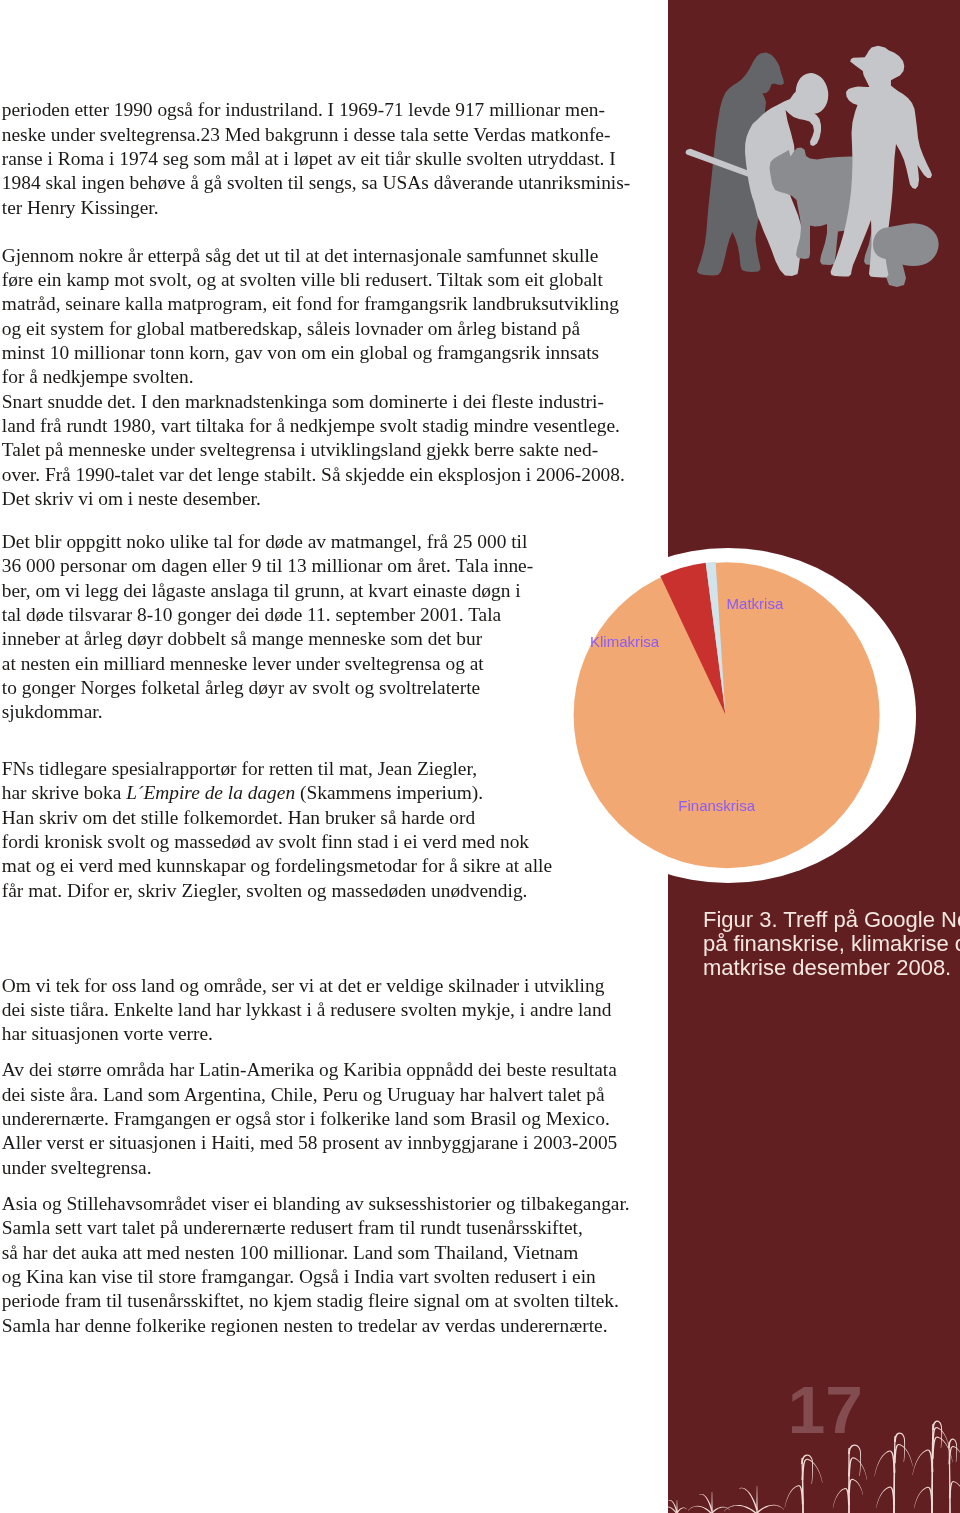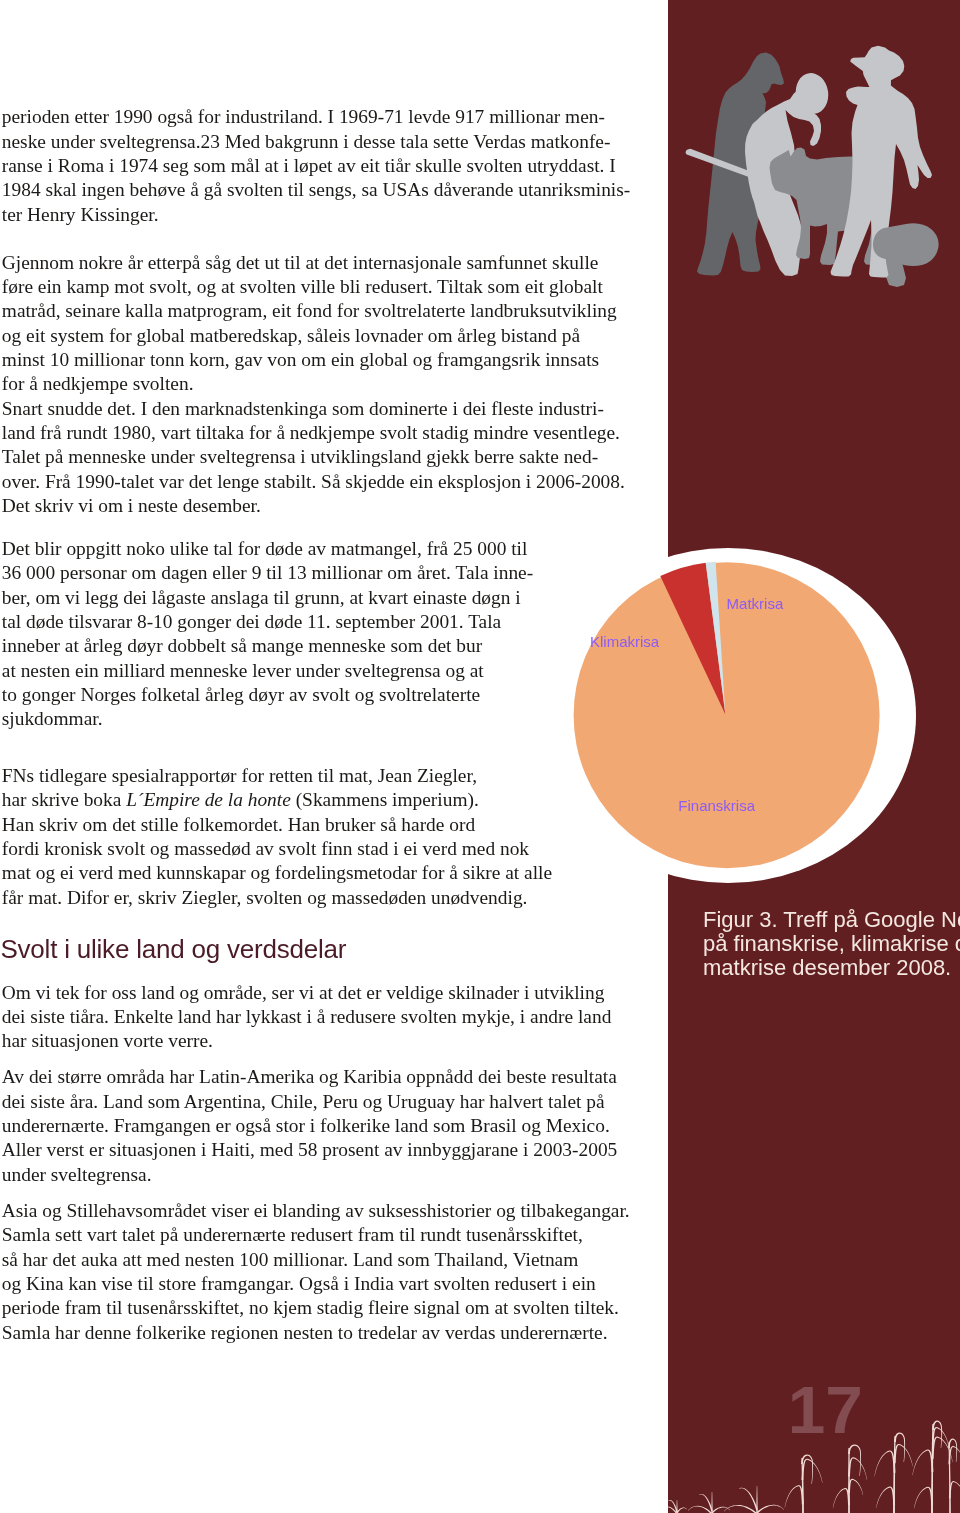--- a/index.html
+++ b/index.html
@@ -2,21 +2,21 @@
 <html><head>
 <meta charset="utf-8">
 <style>
   html,body{margin:0;padding:0;background:#ffffff;}
   body{width:960px;height:1513px;overflow:hidden;font-family:"Liberation Serif",serif;}
   .page{position:relative;width:960px;height:1513px;overflow:hidden;background:#ffffff;}
 
   .panel{position:absolute;left:668px;top:0;width:292px;height:1513px;background:#621f21;}
 
   
-  .tblock{position:absolute;left:1.8px;width:660px;margin-top:7px;}
+  .tblock{position:absolute;left:1.8px;width:660px;}
   .tline{font-size:19.4px;line-height:24.35px;color:#1c1a18;white-space:pre;}
 
   
   .sect{position:absolute;left:0.4px;font-family:"Liberation Sans",sans-serif;
         font-weight:400;font-size:26px;line-height:26px;color:#4b1c28;
         letter-spacing:-0.21px;white-space:pre;}
 
   
   .pie-wrap{position:absolute;left:540px;top:548px;width:376px;height:335px;}
   .pie-ring{position:absolute;left:0;top:0;width:376px;height:334.6px;border-radius:50%;background:#ffffff;}
@@ -64,21 +64,21 @@
   <div class="tblock" style="top:98.40px">
     <div class="tline">perioden etter 1990 også for industriland. I 1969-71 levde 917 millionar men-</div>
     <div class="tline">neske under sveltegrensa.23 Med bakgrunn i desse tala sette Verdas matkonfe-</div>
     <div class="tline">ranse i Roma i 1974 seg som mål at i løpet av eit tiår skulle svolten utryddast. I</div>
     <div class="tline">1984 skal ingen behøve å gå svolten til sengs, sa USAs dåverande utanriksminis-</div>
     <div class="tline">ter Henry Kissinger.</div>
   </div>
   <div class="tblock" style="top:243.70px">
     <div class="tline">Gjennom nokre år etterpå såg det ut til at det internasjonale samfunnet skulle</div>
     <div class="tline">føre ein kamp mot svolt, og at svolten ville bli redusert. Tiltak som eit globalt</div>
-    <div class="tline">matråd, seinare kalla matprogram, eit fond for svoltrelaterte landbruksutvikling</div>
+    <div class="tline">matråd, seinare kalla matprogram, eit fond for framgangsrik landbruksutvikling</div>
     <div class="tline">og eit system for global matberedskap, såleis lovnader om årleg bistand på</div>
     <div class="tline">minst 10 millionar tonn korn, gav von om ein global og framgangsrik innsats</div>
     <div class="tline">for å nedkjempe svolten.</div>
     <div class="tline">Snart snudde det. I den marknadstenkinga som dominerte i dei fleste industri-</div>
     <div class="tline">land frå rundt 1980, vart tiltaka for å nedkjempe svolt stadig mindre vesentlege.</div>
     <div class="tline">Talet på menneske under sveltegrensa i utviklingsland gjekk berre sakte ned-</div>
     <div class="tline">over. Frå 1990-talet var det lenge stabilt. Så skjedde ein eksplosjon i 2006-2008.</div>
     <div class="tline">Det skriv vi om i neste desember.</div>
   </div>
   <div class="tblock" style="top:529.90px">
@@ -86,21 +86,21 @@
     <div class="tline">36 000 personar om dagen eller 9 til 13 millionar om året. Tala inne-</div>
     <div class="tline">ber, om vi legg dei lågaste anslaga til grunn, at kvart einaste døgn i</div>
     <div class="tline">tal døde tilsvarar 8-10 gonger dei døde 11. september 2001. Tala</div>
     <div class="tline">inneber at årleg døyr dobbelt så mange menneske som det bur</div>
     <div class="tline">at nesten ein milliard menneske lever under sveltegrensa og at</div>
     <div class="tline">to gonger Norges folketal årleg døyr av svolt og svoltrelaterte</div>
     <div class="tline">sjukdommar.</div>
   </div>
   <div class="tblock" style="top:757.10px">
     <div class="tline">FNs tidlegare spesialrapportør for retten til mat, Jean Ziegler,</div>
-    <div class="tline">har skrive boka <i>L´Empire de la honte</i> (Skammens imperium).</div>
+    <div class="tline">har skrive boka <i>L´Empire de la dagen</i> (Skammens imperium).</div>
     <div class="tline">Han skriv om det stille folkemordet. Han bruker så harde ord</div>
     <div class="tline">fordi kronisk svolt og massedød av svolt finn stad i ei verd med nok</div>
     <div class="tline">mat og ei verd med kunnskapar og fordelingsmetodar for å sikre at alle</div>
     <div class="tline">får mat. Difor er, skriv Ziegler, svolten og massedøden unødvendig.</div>
   </div>
   <div class="tblock" style="top:973.50px">
     <div class="tline">Om vi tek for oss land og område, ser vi at det er veldige skilnader i utvikling</div>
     <div class="tline">dei siste tiåra. Enkelte land har lykkast i å redusere svolten mykje, i andre land</div>
     <div class="tline">har situasjonen vorte verre.</div>
   </div>
@@ -113,21 +113,20 @@
   </div>
   <div class="tblock" style="top:1192.10px">
     <div class="tline">Asia og Stillehavsområdet viser ei blanding av suksesshistorier og tilbakegangar.</div>
     <div class="tline">Samla sett vart talet på underernærte redusert fram til rundt tusenårsskiftet,</div>
     <div class="tline">så har det auka att med nesten 100 millionar. Land som Thailand, Vietnam</div>
     <div class="tline">og Kina kan vise til store framgangar. Også i India vart svolten redusert i ein</div>
     <div class="tline">periode fram til tusenårsskiftet, no kjem stadig fleire signal om at svolten tiltek.</div>
     <div class="tline">Samla har denne folkerike regionen nesten to tredelar av verdas underernærte.</div>
   </div>
 
-  <div class="sect" style="top:936px">Svolt i ulike land og verdsdelar</div>
 
   <div class="pie-wrap">
     <div class="pie-ring"></div>
     <div class="pie">
         <svg class="piesvg" viewBox="540 548 380 340" width="380" height="340">
           <circle cx="726.60" cy="715.30" r="153.00" fill="#f2a873"></circle>
           <path fill="#c8312d" d="M 725.40 714.50 L 660.26 576.06 A 153.00 153.00 0 0 1 705.69 562.77 Z"></path>
           <path fill="#cfe4ec" d="M 725.40 714.50 L 705.69 562.77 A 153.00 153.00 0 0 1 715.61 561.81 Z"></path>
         </svg>
       </div>

